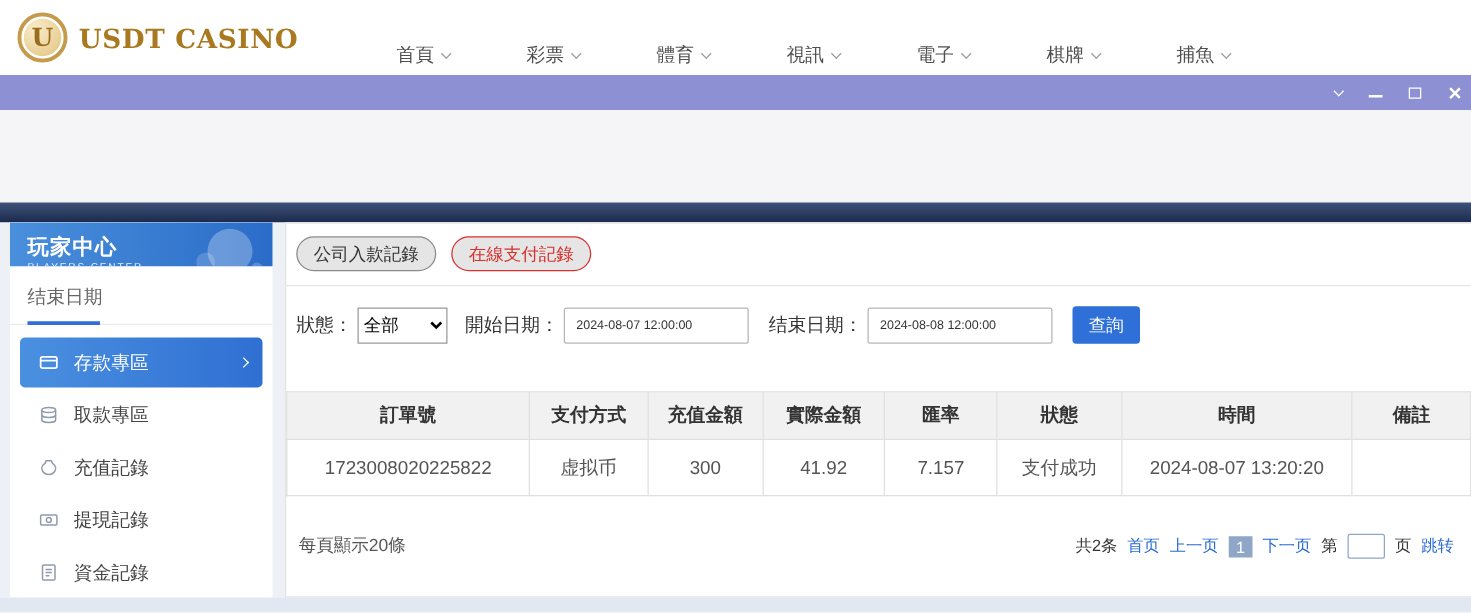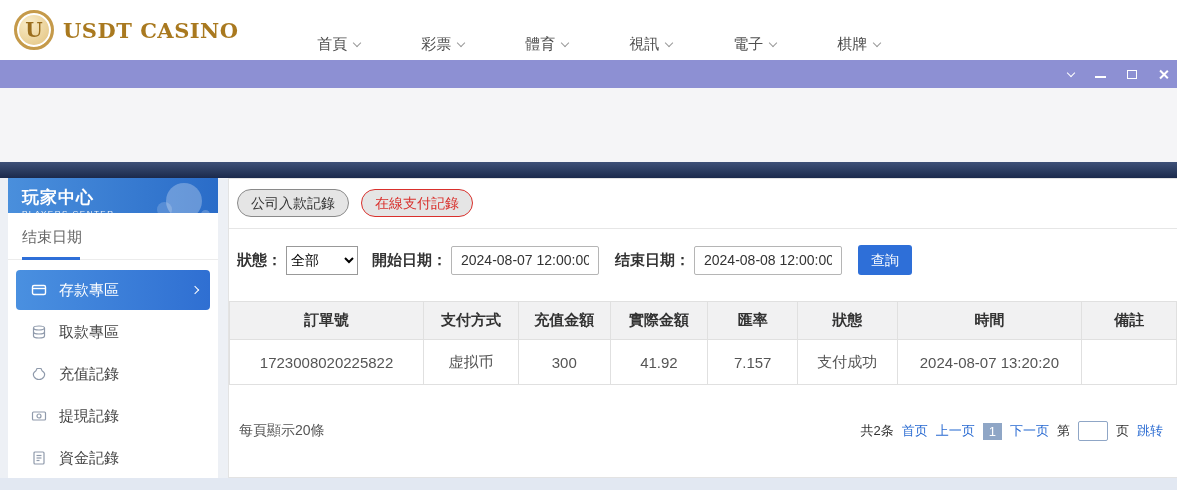--- a/index.html
+++ b/index.html
@@ -109,33 +109,33 @@
   
   .panel { flex:1; background:#fff; border:1px solid #e3e3e3; border-right:none; display:flex; flex-direction:column; }
   .tabs { display:flex; gap:12px; padding:10px 8px 11px 8px; border-bottom:1px solid #e6e6e6; }
   .tab {
     border:1px solid #8a8a8a; border-radius:16px; padding:6px 13px;
     font-size:14px; color:#333; background:#e5e5e5; cursor:pointer; line-height:1;
   }
   .tab.active-red { border-color:#d9302c; color:#d9302c; }
 
   .filters { display:flex; align-items:center; padding:16px 8px 14px 8px; font-size:15px; color:#333; }
-  .filters .lbl { margin-right:4px;font-weight:bold; }
+  .filters .lbl { margin-right:4px; }
   .status-select { height:29px; min-width:72px; font-size:14px; border:1px solid #999; background:#fff; margin-right:14px; }
   .input-date {
     height:29px; width:148px; border:1px solid #b5b5b5; border-radius:2px;
-    font-size:14px; padding:2px 9px; color:#333; margin-right:16px;
+    font-size:10px; padding:2px 9px; color:#333; margin-right:16px;
     font-family:"Liberation Sans", sans-serif;
   }
   .btn-search {
     background:#2e6fd8; color:#fff; border:none; border-radius:3px;
     padding:8px 13px; font-size:14px; cursor:pointer; line-height:1;
   }
 
-  .data-table { width:100%; border-collapse:collapse; margin-top:12px; }
+  .data-table { width:100%; border-collapse:collapse; margin-top:24px; }
   .data-table th, .data-table td { border:1px solid #e0e0e0; text-align:center; }
   .data-table th { background:#f1f1f2; height:38px; font-size:15px; color:#333; font-weight:bold; }
   .data-table td { height:45px; font-size:15px; color:#555; }
 
   .panel-footer {
     flex:1; display:flex; align-items:center; justify-content:space-between;
     padding:6px 14px 6px 10px; font-size:14px; color:#555;
   }
   .pagination { display:flex; align-items:center; gap:8px; font-size:13px; color:#333; }
   .pg-link { color:#2a6bd2; cursor:pointer; text-decoration:none; }
@@ -166,20 +166,24 @@
     <div class="nav-item">
       <span>視訊</span>
       <span class="chev"></span>
     </div>
     <div class="nav-item">
       <span>電子</span>
       <span class="chev"></span>
     </div>
     <div class="nav-item">
       <span>棋牌</span>
+      <span class="chev"></span>
+    </div>
+    <div class="nav-item">
+      <span>捕魚</span>
       <span class="chev"></span>
     </div>
   </nav>
 </div>
 
 <div class="titlebar">
   <div class="win-controls">
     <span class="wc">
         <span class="chev"></span>
       </span>

